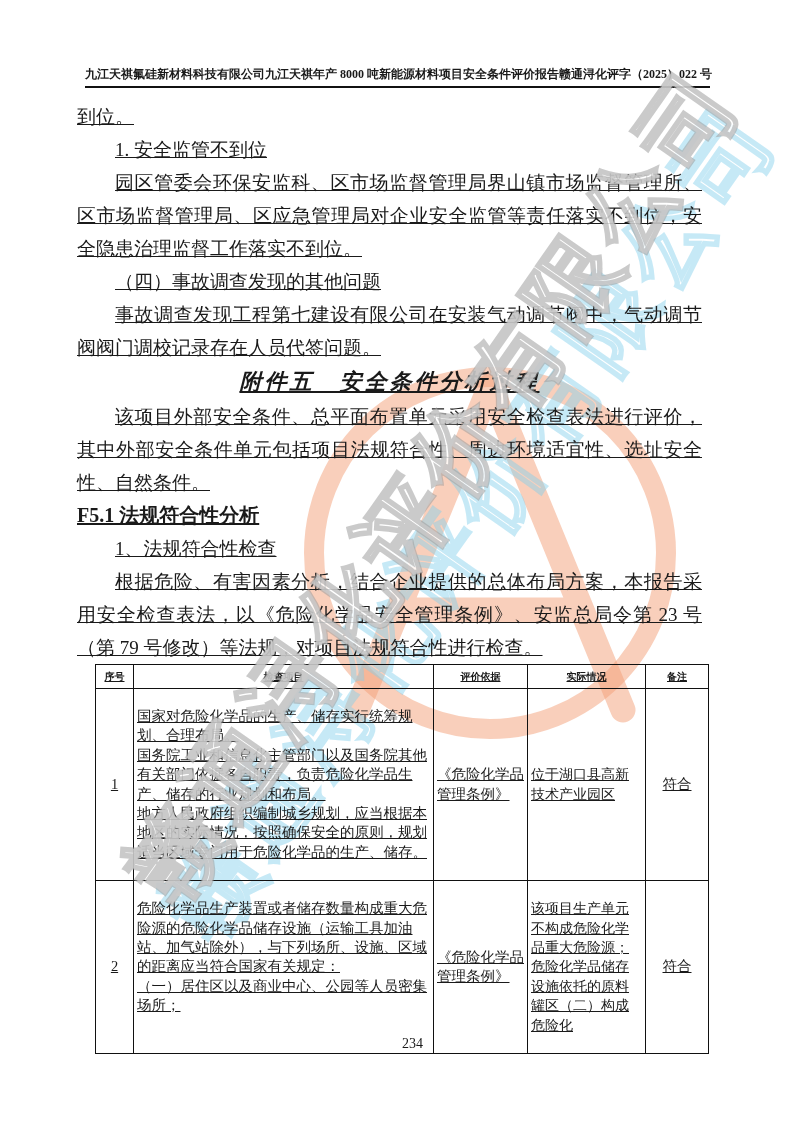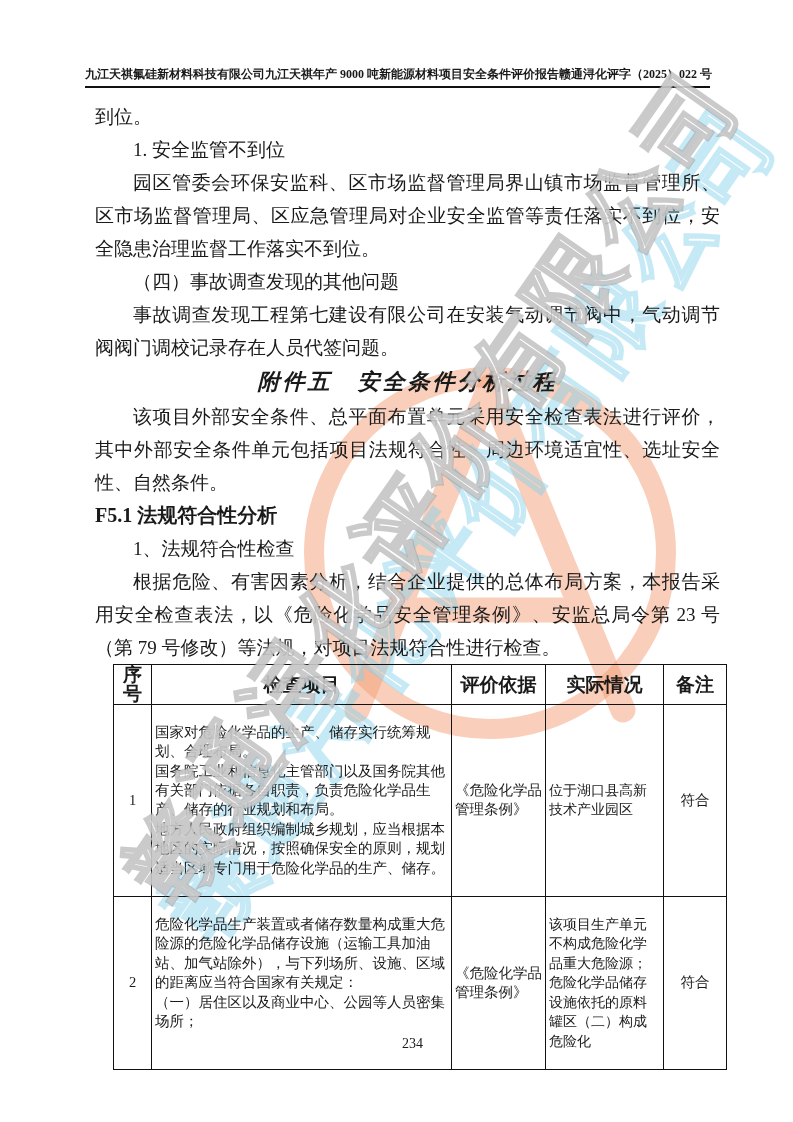--- a/index.html
+++ b/index.html
@@ -37,22 +37,22 @@
   }
   .wm-stamp-cyan {
     left:186px; top:880px; z-index:1;
     transform:rotate(-55deg);
     color:rgba(255,255,255,0.05);
     -webkit-text-stroke:2.5px rgba(128,206,235,0.45);
   }
 
   
   .content {
-    position:absolute; left:95px; top:100px; width:625px; z-index:2;
-    font-size:19px; line-height:33px; text-align:justify;
+    position:absolute; left:77px; top:100px; width:625px; z-index:2;
+    font-size:19px; line-height:33px; text-align:justify;text-decoration:underline;
   }
   .content p { margin:0; }
   .ind { text-indent:2em; }
   .h-appendix {
     margin:22px 0 8px; text-align:center;
     font-size:22px; font-weight:bold; font-style:italic; letter-spacing:3px;
     line-height:36px;
   }
   .h-f51 {
     margin:4px 0 2px; font-size:20px; font-weight:bold; line-height:33px;
@@ -74,21 +74,21 @@
   table.check col.c-basis  { width:94px; }
   table.check col.c-actual { width:118px; }
   table.check col.c-remark { width:63px; }
   table.check th, table.check td {
     border:1.6px solid #111;
     padding:18px 3px;
     overflow:hidden;
   }
   table.check th {
     font-weight:bold; text-align:center; height:23px; padding:0;
-    font-size:19px;
+    font-size:10px;
   }
   td.no, td.remark { text-align:center; vertical-align:middle; }
   td.item   { vertical-align:top; white-space:pre-line; }
   td.basis  { vertical-align:middle; white-space:pre-line; }
   td.actual { vertical-align:middle; white-space:pre-line; font-size:14px; }
   tr.r1 { height:153px; }
   tr.r2 { height:118px; }
   tr.r2 td.actual { vertical-align:top; }
 
   
@@ -103,21 +103,21 @@
 <div class="page">
 
   <svg class="wm-logo" width="390" height="390" viewBox="0 0 390 390" fill="none">
     <circle cx="195" cy="195" r="176" stroke="rgba(243,159,119,0.5)" stroke-width="20"></circle>
     <path d="M195 28 L62 352 M195 28 L328 352 M112 252 L278 252" stroke="rgba(243,159,119,0.5)" stroke-width="25" stroke-linecap="round"></path>
   </svg>
 
   <div class="wm-stamp-cyan">赣通浔化评价有限公司</div>
 
   <div class="hdr">
-    <span>九江天祺氟硅新材料科技有限公司九江天祺年产 9000 吨新能源材料项目安全条件评价报告</span>
+    <span>九江天祺氟硅新材料科技有限公司九江天祺年产 8000 吨新能源材料项目安全条件评价报告</span>
     <span>赣通浔化评字（2025）022 号</span>
   </div>
 
   <div class="content">
     <p>到位。</p>
     <p class="ind">1. 安全监管不到位</p>
     <p class="ind">园区管委会环保安监科、区市场监督管理局界山镇市场监督管理所、区市场监督管理局、区应急管理局对企业安全监管等责任落实不到位，安全隐患治理监督工作落实不到位。</p>
     <p class="ind">（四）事故调查发现的其他问题</p>
     <p class="ind">事故调查发现工程第七建设有限公司在安装气动调节阀中，气动调节阀阀门调校记录存在人员代签问题。</p>
 

